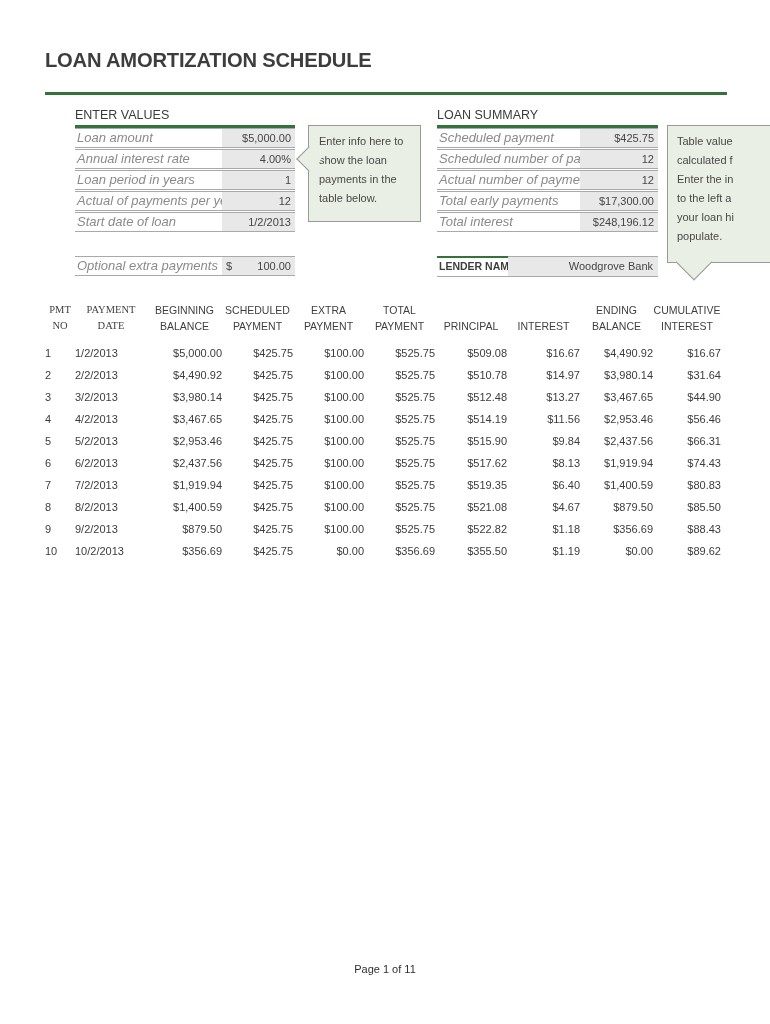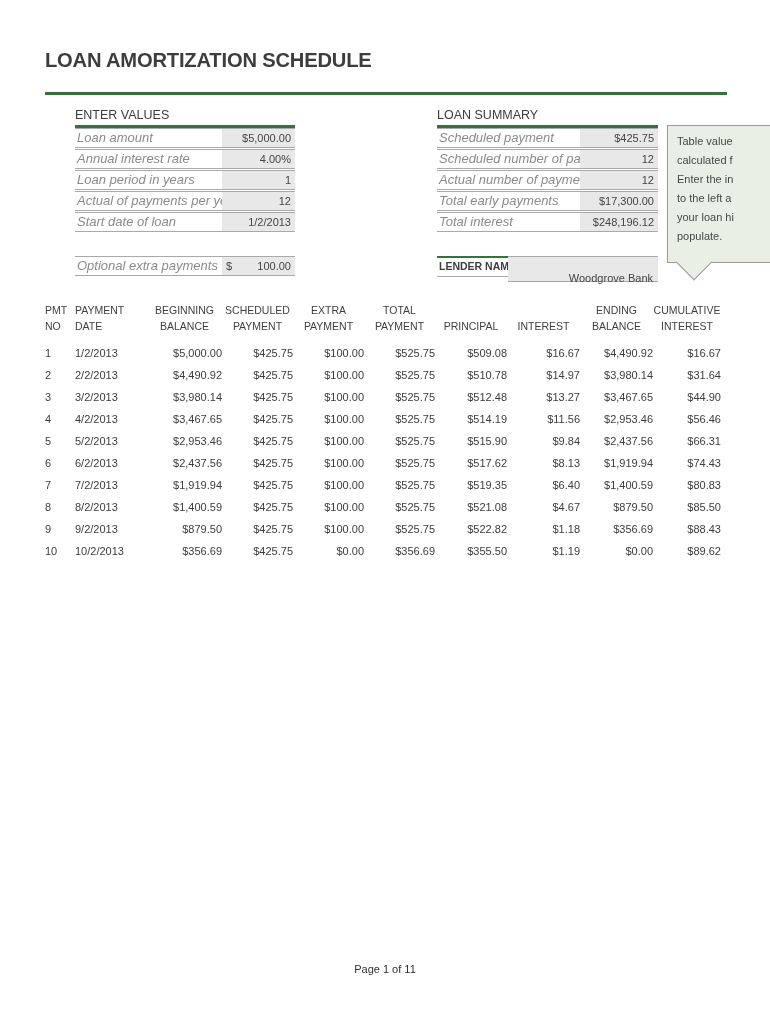--- a/index.html
+++ b/index.html
@@ -30,42 +30,42 @@
   .extra-val{display:flex;justify-content:space-between;}
   .extra-wrap{position:absolute;left:75px;top:256px;width:220px;}
 
   
   .lender{position:absolute;left:437px;top:256px;width:221px;display:flex;align-items:stretch;height:21px;}
   .lender-label{box-sizing:border-box;width:71px;border-top:2px solid var(--accent-green,#35713a);
                 border-bottom:1px solid var(--row-line,#a9a9a9);font-weight:bold;font-size:10.5px;
                 color:#3e3e3e;line-height:17px;padding-left:2px;white-space:nowrap;}
   .lender-value{box-sizing:border-box;flex:1;background:var(--cell-fill,#e8e8e8);
                 border-top:1px solid var(--row-line,#a9a9a9);border-bottom:1px solid var(--row-line,#a9a9a9);
-                font-size:11px;color:#454545;line-height:19px;text-align:right;padding:12px 5px;}
+                font-size:11px;color:#454545;line-height:19px;text-align:right;padding:0 5px;}
 
   
   .callout{position:absolute;box-sizing:border-box;background:var(--callout-fill,#e9efe4);
            border:1px solid var(--callout-border,#949c93);color:#484848;font-size:11px;}
   .callout-left{left:308px;top:125px;width:113px;height:97px;padding:6px 4px 0 10px;}
   .callout-right{left:667px;top:125px;width:118px;height:138px;padding:6px 2px 0 9px;}
   .callout-line{line-height:19px;white-space:nowrap;overflow:hidden;}
   .arrow{position:absolute;background:var(--callout-fill,#e9efe4);}
   .arrow-left{left:-9px;top:24px;width:17px;height:17px;transform:rotate(45deg);
               border-left:1px solid var(--callout-border,#949c93);
               border-bottom:1px solid var(--callout-border,#949c93);}
   .arrow-down{left:13px;bottom:-13px;width:25px;height:25px;transform:rotate(45deg);
               border-right:1px solid var(--callout-border,#949c93);
               border-bottom:1px solid var(--callout-border,#949c93);}
 
   
   .schedule{position:absolute;left:45px;top:302px;width:676px;}
   .tbl-grid{display:grid;grid-template-columns:30px 72px 75px 71px 71px 71px 72px 73px 73px 68px;}
   .tbl-head{font-size:10.5px;line-height:16px;color:#3f3f3f;margin-bottom:8px;}
   .hcell{text-align:center;}
-  .hcell:nth-child(1),.hcell:nth-child(2){text-align:left;}
+  .hcell:nth-child(1),.hcell:nth-child(2){text-align:center;font-family:Liberation Serif, serif;}
   .h1,.h2{min-height:16px;white-space:nowrap;}
   .tbl-row{font-size:11px;line-height:22px;color:#3c3c3c;}
   .tcell{text-align:right;white-space:nowrap;}
   .tcell:nth-child(1),.tcell:nth-child(2){text-align:left;}
 
   .footer{position:absolute;left:0;right:0;top:963px;text-align:center;font-size:11px;color:#303030;}
 </style>
 </head>
 <body>
 
@@ -104,20 +104,29 @@
   <div class="extra-wrap">
     <div class="form-row">
       <div class="form-label">Optional extra payments</div>
       <div class="form-value ev-val extra-val">
         <span>$</span>
         <span>100.00</span>
       </div>
     </div>
   </div>
 
+  <div class="callout callout-left">
+    <div class="arrow arrow-left"></div>
+    <div id="callout-left-lines">
+        <div class="callout-line">Enter info here to</div>
+        <div class="callout-line">show the loan</div>
+        <div class="callout-line">payments in the</div>
+        <div class="callout-line">table below.</div>
+      </div>
+  </div>
 
   <section class="section ls">
     <div class="section-heading">LOAN SUMMARY</div>
     <div id="ls-rows">
         <div class="form-row">
           <div class="form-label">Scheduled payment</div>
           <div class="form-value ls-val">$425.75</div>
         </div>
         <div class="form-row">
           <div class="form-label">Scheduled number of payments</div>

